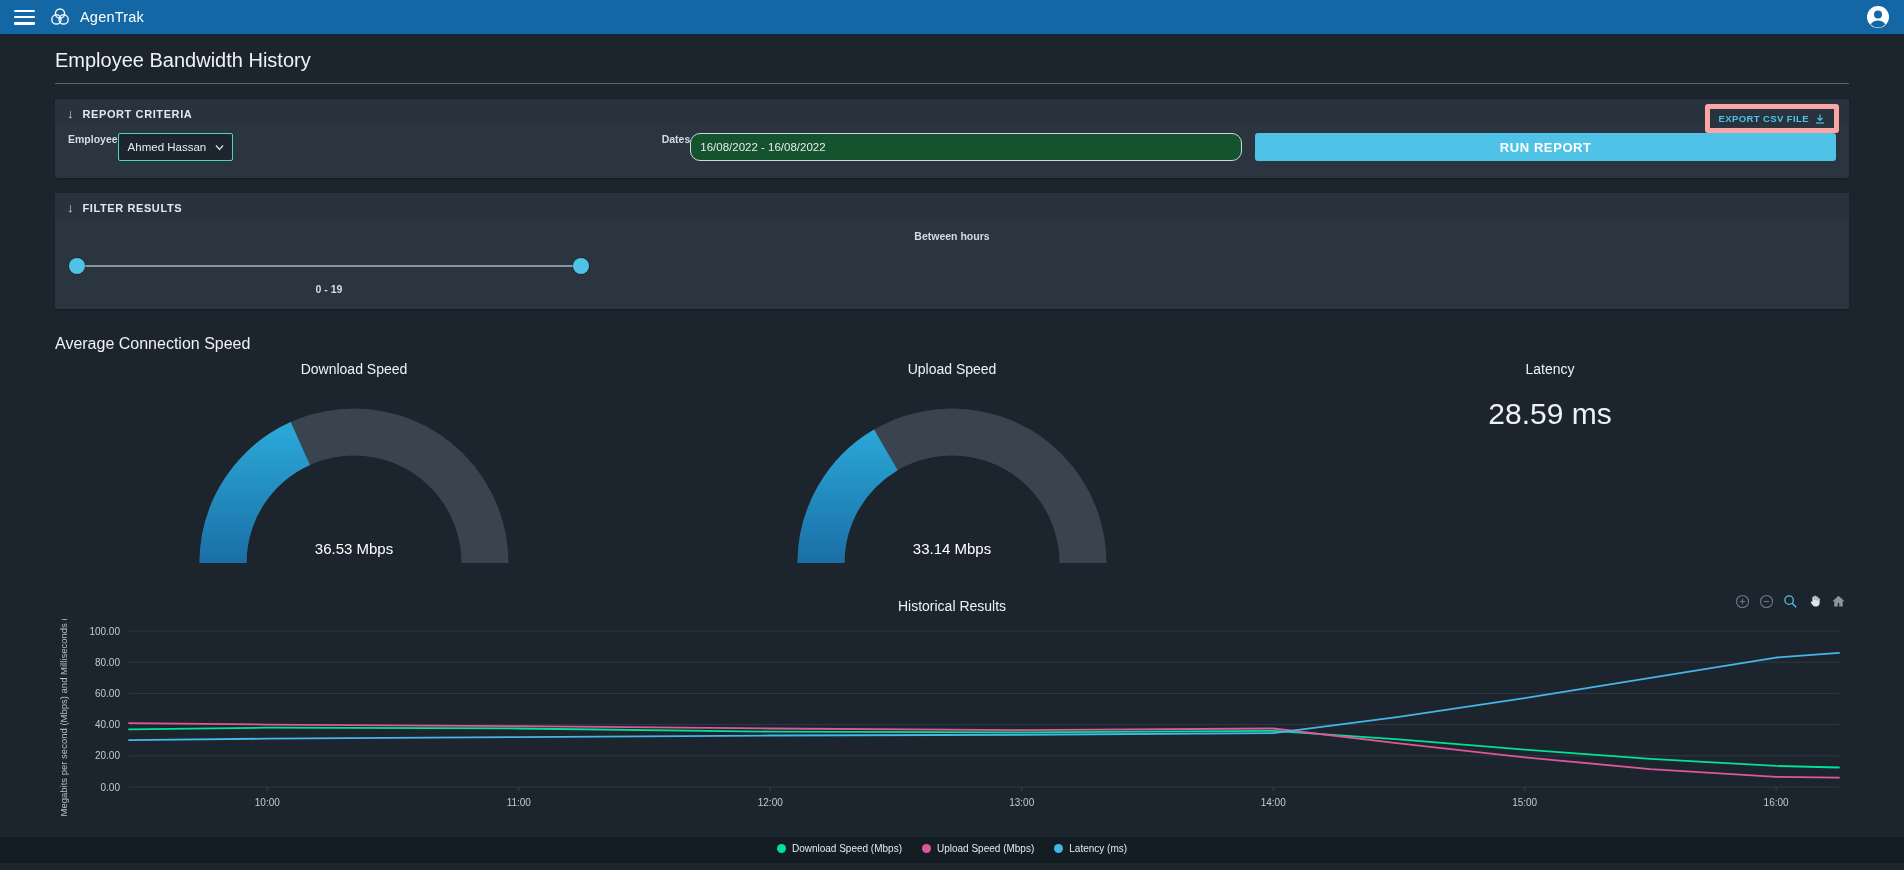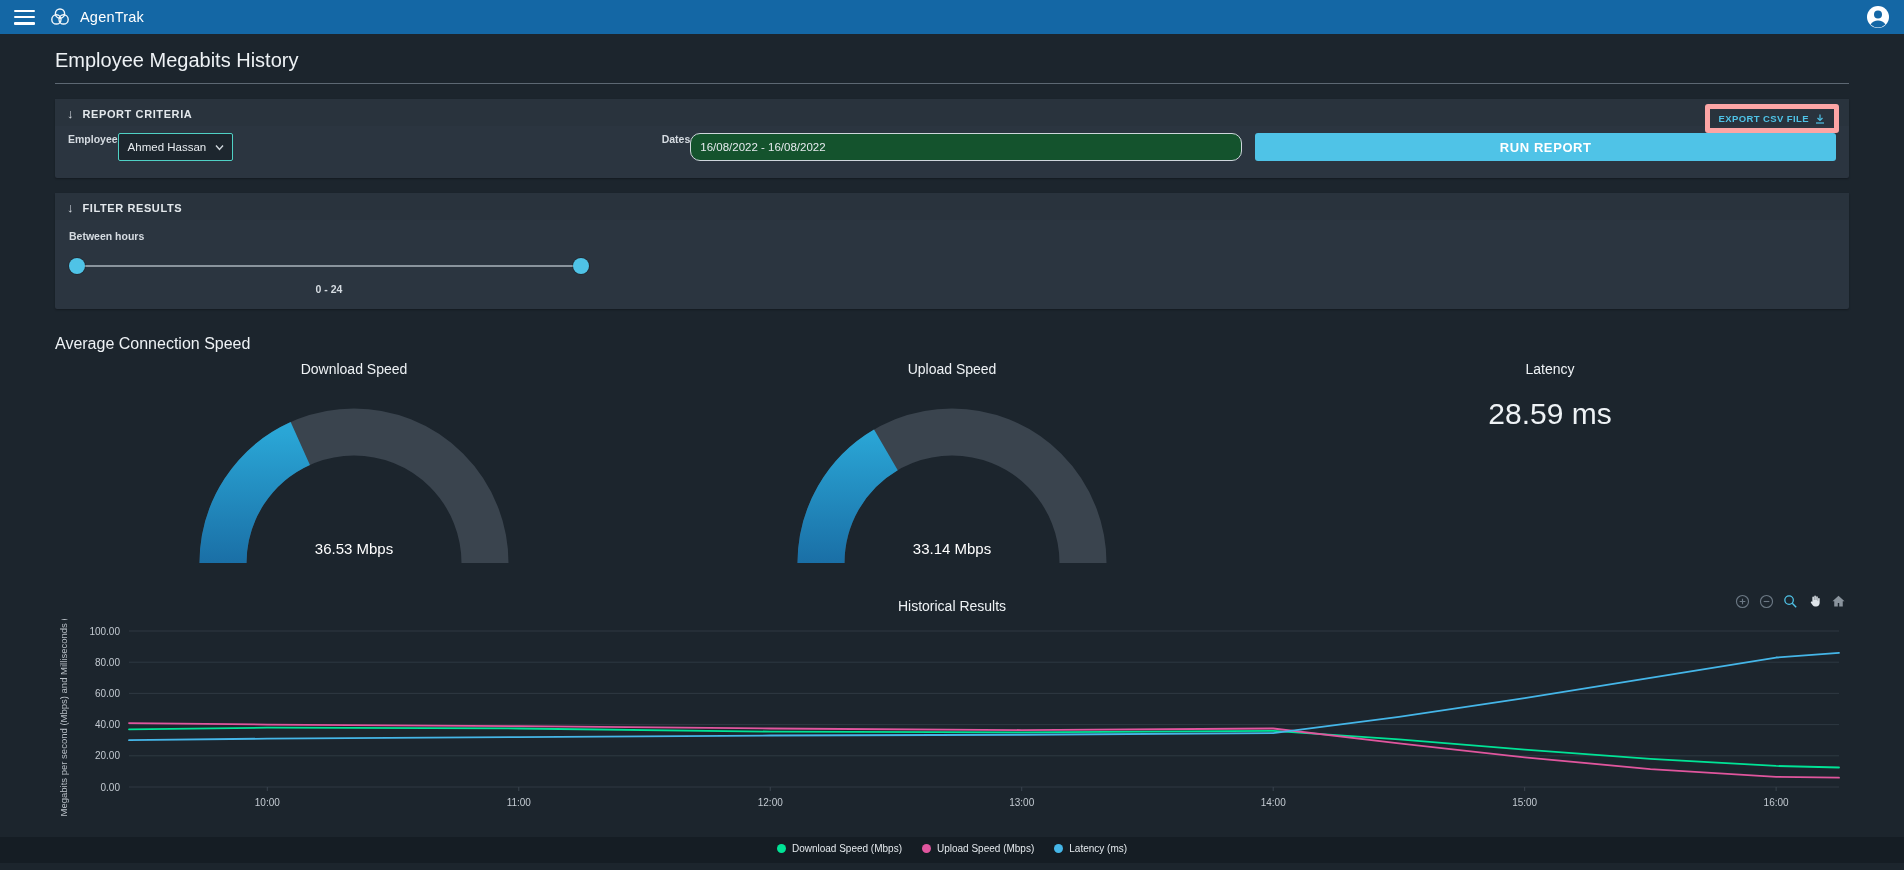--- a/index.html
+++ b/index.html
@@ -38,21 +38,21 @@
     display:flex; align-items:center; padding:0 26px 0 9px; font-size:11.5px; color:#e6ebef; cursor:pointer; }
   .select-box .chev { position:absolute; right:7px; top:8px; }
   .text-input { height:28px; background:#14532d; border:1px solid #cfd6dc; border-radius:10px;
     color:#e6ebef; font-family:inherit; font-size:11.5px; padding:0 9px; width:100%; }
   .run-field { justify-content:flex-end; }
   .run-btn { height:28px; width:100%; background:#4FC3E7; border:none; border-radius:3px;
     color:#fff; font-family:inherit; font-weight:bold; font-size:13px; letter-spacing:.6px; cursor:pointer; }
 
   
   .slider-body { padding:10px 14px 14px; }
-  .between-label { font-size:10.5px; font-weight:bold; color:#d5dbe1; margin-bottom:16px; }
+  .between-label { font-size:10.5px; font-weight:bold; color:#d5dbe1; margin-bottom:16px;text-align:center; }
   .slider { position:relative; width:520px; height:16px; }
   .slider-track { position:absolute; left:2px; right:2px; top:7px; height:2px; background:#8a949d; cursor:pointer; }
   .slider-handle { position:absolute; top:0; width:16px; height:16px; border-radius:50%; background:#4FC3E7; cursor:pointer; box-shadow:0 0 0 1px rgba(0,0,0,.2); }
   .slider-handle.left { left:0; }
   .slider-handle.right { right:0; }
   .range-text { width:520px; text-align:center; font-size:10.5px; font-weight:bold; color:#d5dbe1; margin-top:9px; }
 
   
   .section-title { font-size:16px; font-weight:400; color:#eef2f5; margin:26px 0 6px; }
   .cards-row { display:flex; margin-top:8px; }
@@ -95,21 +95,21 @@
   </div>
   <svg class="avatar" viewBox="0 0 24 24">
     <circle cx="12" cy="12" r="11" fill="#ffffff"></circle>
     <circle cx="12" cy="9.5" r="4" fill="#1467a5"></circle>
     <path d="M4.5 19.5 a9 9 0 0 1 15 0 a11 11 0 0 1 -15 0 z" fill="#1467a5"></path>
   </svg>
 </div>
 
 <div class="content">
 
-  <div class="page-title">Employee Megabits History</div>
+  <div class="page-title">Employee Bandwidth History</div>
 
   <div class="panel">
     <div class="panel-header">
       <span class="arrow">↓</span>
       <span class="panel-title">REPORT CRITERIA</span>
       <button class="export-btn">
         <span>EXPORT CSV FILE</span>
         <svg width="10" height="10" viewBox="0 0 10 10">
           <g stroke="#4FC3E7" stroke-width="1.2" fill="none">
             <path d="M5 0.5 v5.5"></path>
@@ -144,21 +144,21 @@
       <span class="arrow">↓</span>
       <span class="panel-title">FILTER RESULTS</span>
     </div>
     <div class="slider-body">
       <div class="between-label">Between hours</div>
       <div class="slider">
         <div class="slider-track"></div>
         <div class="slider-handle left"></div>
         <div class="slider-handle right"></div>
       </div>
-      <div class="range-text">0 - 24</div>
+      <div class="range-text">0 - 19</div>
     </div>
   </div>
 
   <div class="section-title">Average Connection Speed</div>
 
   <div class="cards-row">
     <div class="card">
       <div class="card-title">Download Speed</div>
       <div class="gauge-wrap">
         <svg width="320" height="172">

